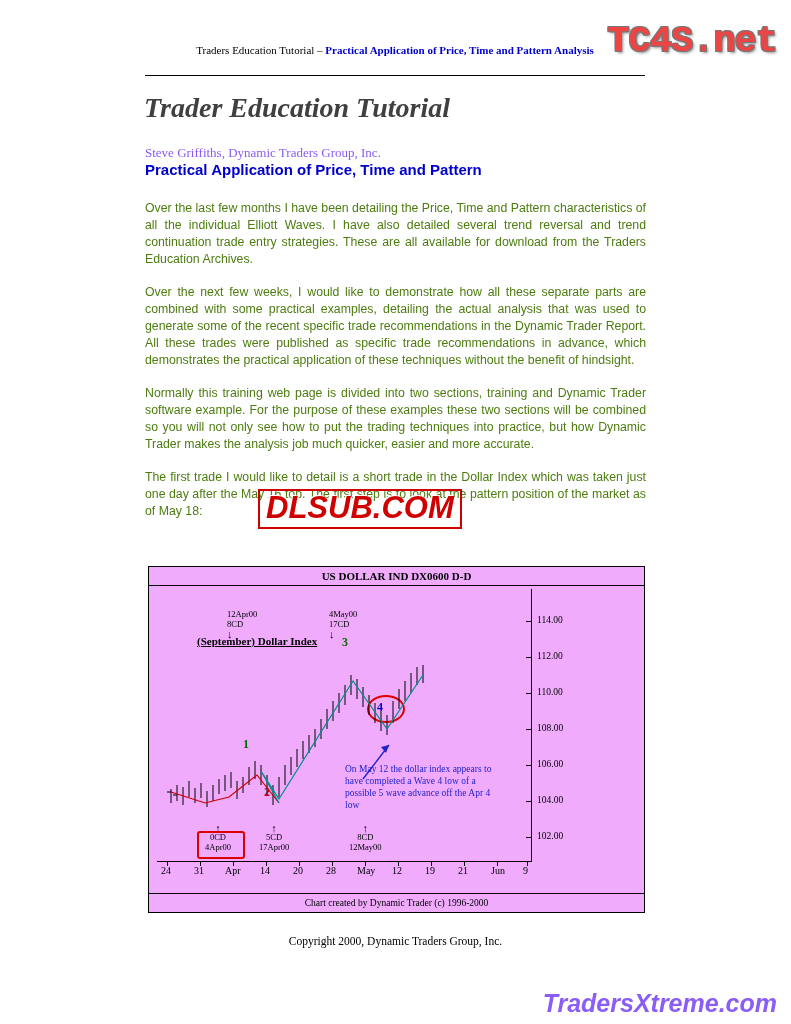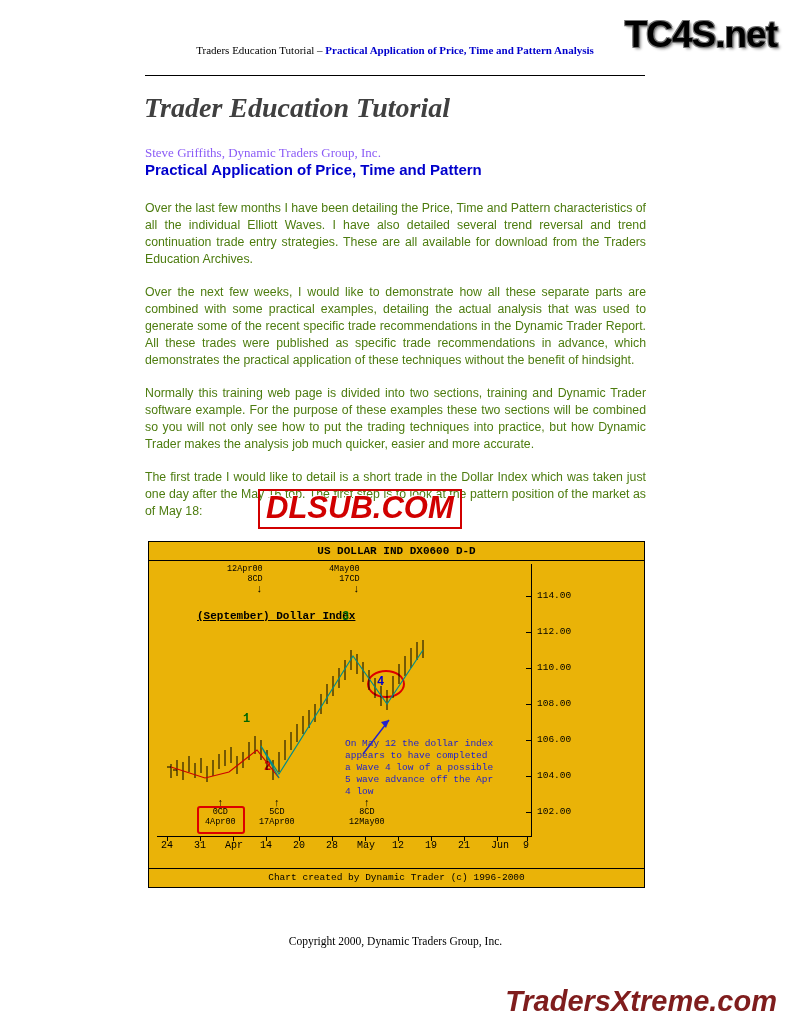--- a/index.html
+++ b/index.html
@@ -12,26 +12,26 @@
     height: 1024px;
     position: relative;
     font-family: "Liberation Serif", serif;
     color: #000000;
     overflow: hidden;
   }
 
   
   .tc4s {
     position: absolute;
-    top: 14px;
+    top: 20px;
     right: 14px;
-    font-family: Liberation Sans, sans-serif;
+    font-family: Liberation Mono, monospace;
     font-weight: bold;
     font-size: 37px;
-    color: #000000;
+    color: #ef4444;
     text-shadow:
       -1px -1px 0 #777, 1px -1px 0 #777,
       -1px  1px 0 #777, 1px  1px 0 #777,
        2px  2px 3px rgba(0,0,0,0.45);
     letter-spacing: -1px;
   }
 
   
   .header {
     position: absolute;
@@ -117,26 +117,26 @@
     text-shadow: 1px 1px 0 #fff, -1px -1px 0 #fff;
     border: 2px solid #d10000;
     padding: 0 6px 2px 6px;
     line-height: 34px;
   }
 
   
   .chart-box {
     position: absolute;
     left: 148px;
-    top: 541px;
+    top: 566px;
     width: 495px;
     height: 345px;
     border: 1px solid #000;
-    background: #eab308;
-    font-family: Liberation Mono, monospace;
+    background: #f0abfc;
+    font-family: Liberation Serif, serif;
   }
   .chart-title {
     position: absolute;
     top: 3px;
     left: 0;
     width: 100%;
     text-align: center;
     font-size: 11px;
     font-weight: bold;
     color: #000;
@@ -228,22 +228,23 @@
     font-size: 11px;
     font-weight: bold;
     color: #000;
     text-decoration: underline;
   }
   .ann-top {
     position: absolute;
     font-size: 8.5px;
     color: #000;
     white-space: nowrap;
-    text-align: right;
+    text-align: left;
     line-height: 9.5px;
+    margin-top: 20px;
   }
   .arrow-down {
     font-size: 11px;
     line-height: 10px;
   }
   .ann-bot {
     position: absolute;
     font-size: 8.5px;
     color: #000;
     white-space: nowrap;
@@ -291,22 +292,22 @@
   }
 
   
   .tx-bottom {
     position: absolute;
     right: 14px;
     bottom: 6px;
     font-family: "Liberation Sans", sans-serif;
     font-weight: bold;
     font-style: italic;
-    font-size: 29px;
-    color: #7f1d1d;
+    font-size: 25px;
+    color: #8b5cf6;
     text-shadow: 1px 1px 0 #ffffff;
     margin-top: 22px;
   }
 </style>
 </head>
 <body>
 
 <div class="tc4s">TC4S.net</div>
 
 <div class="header">

